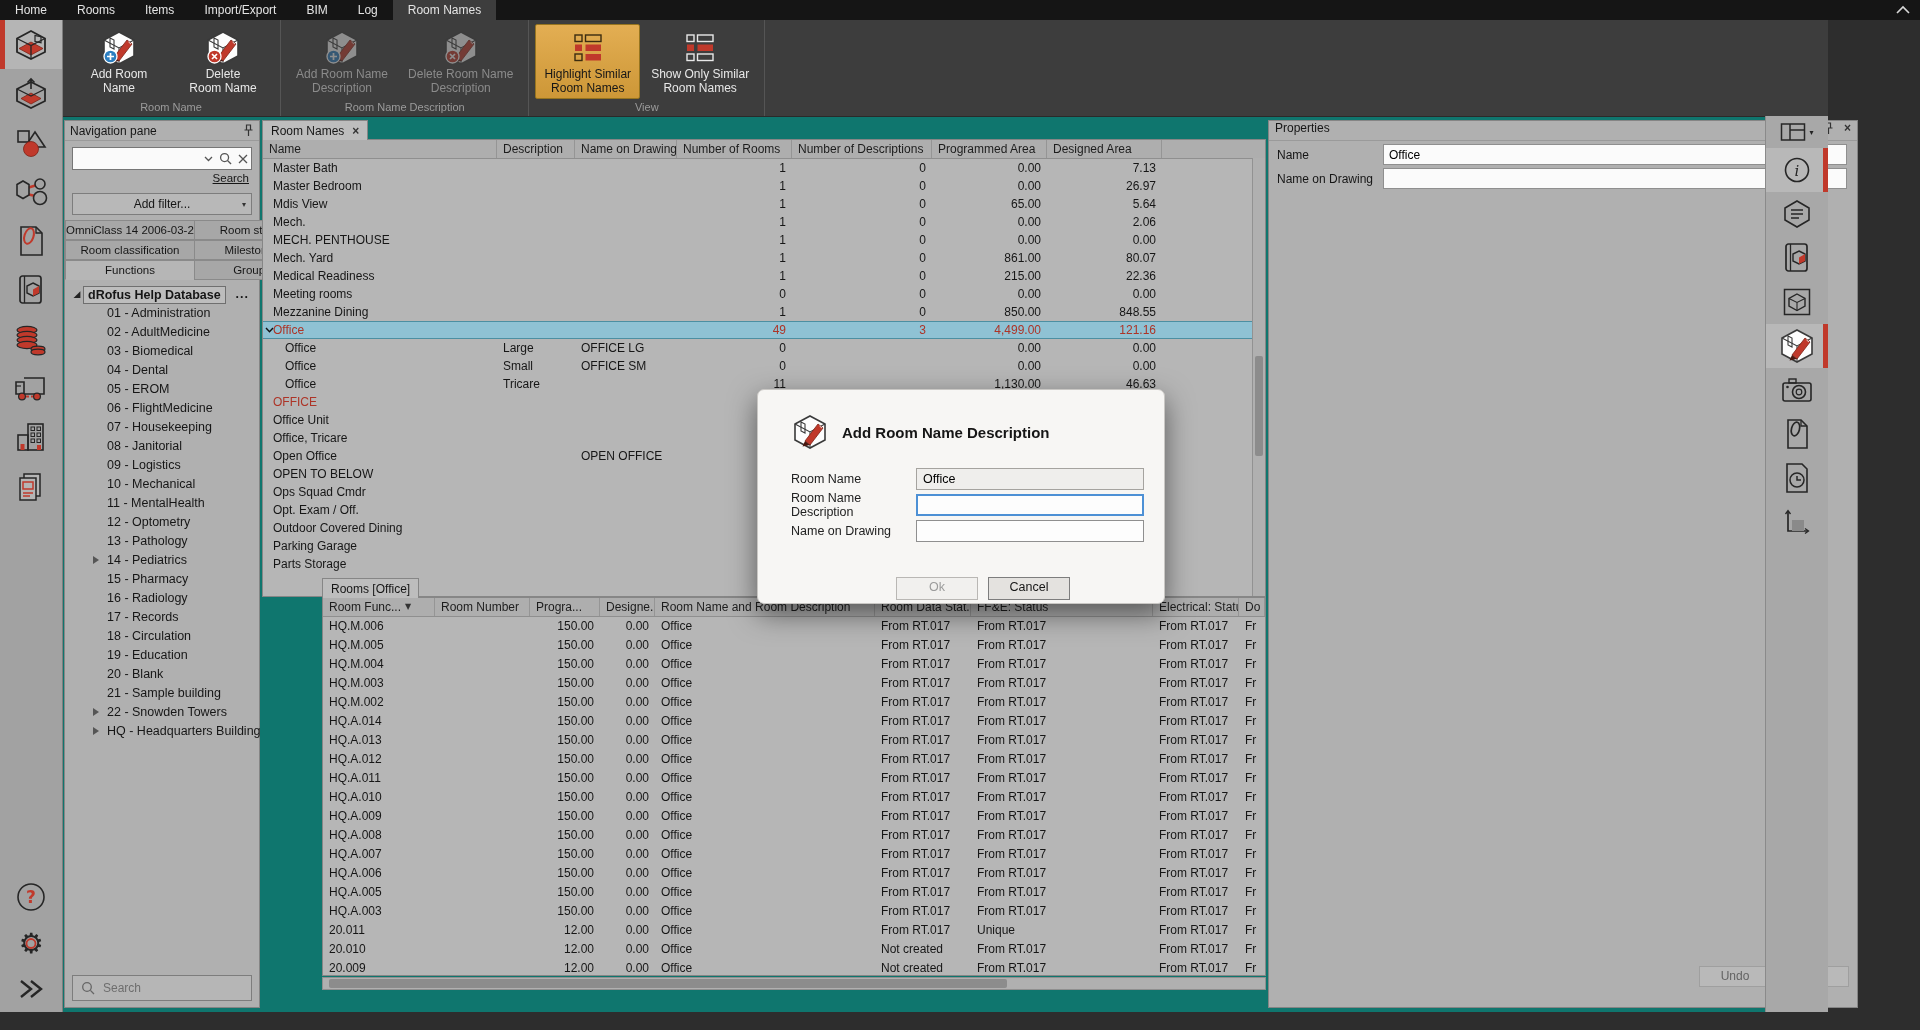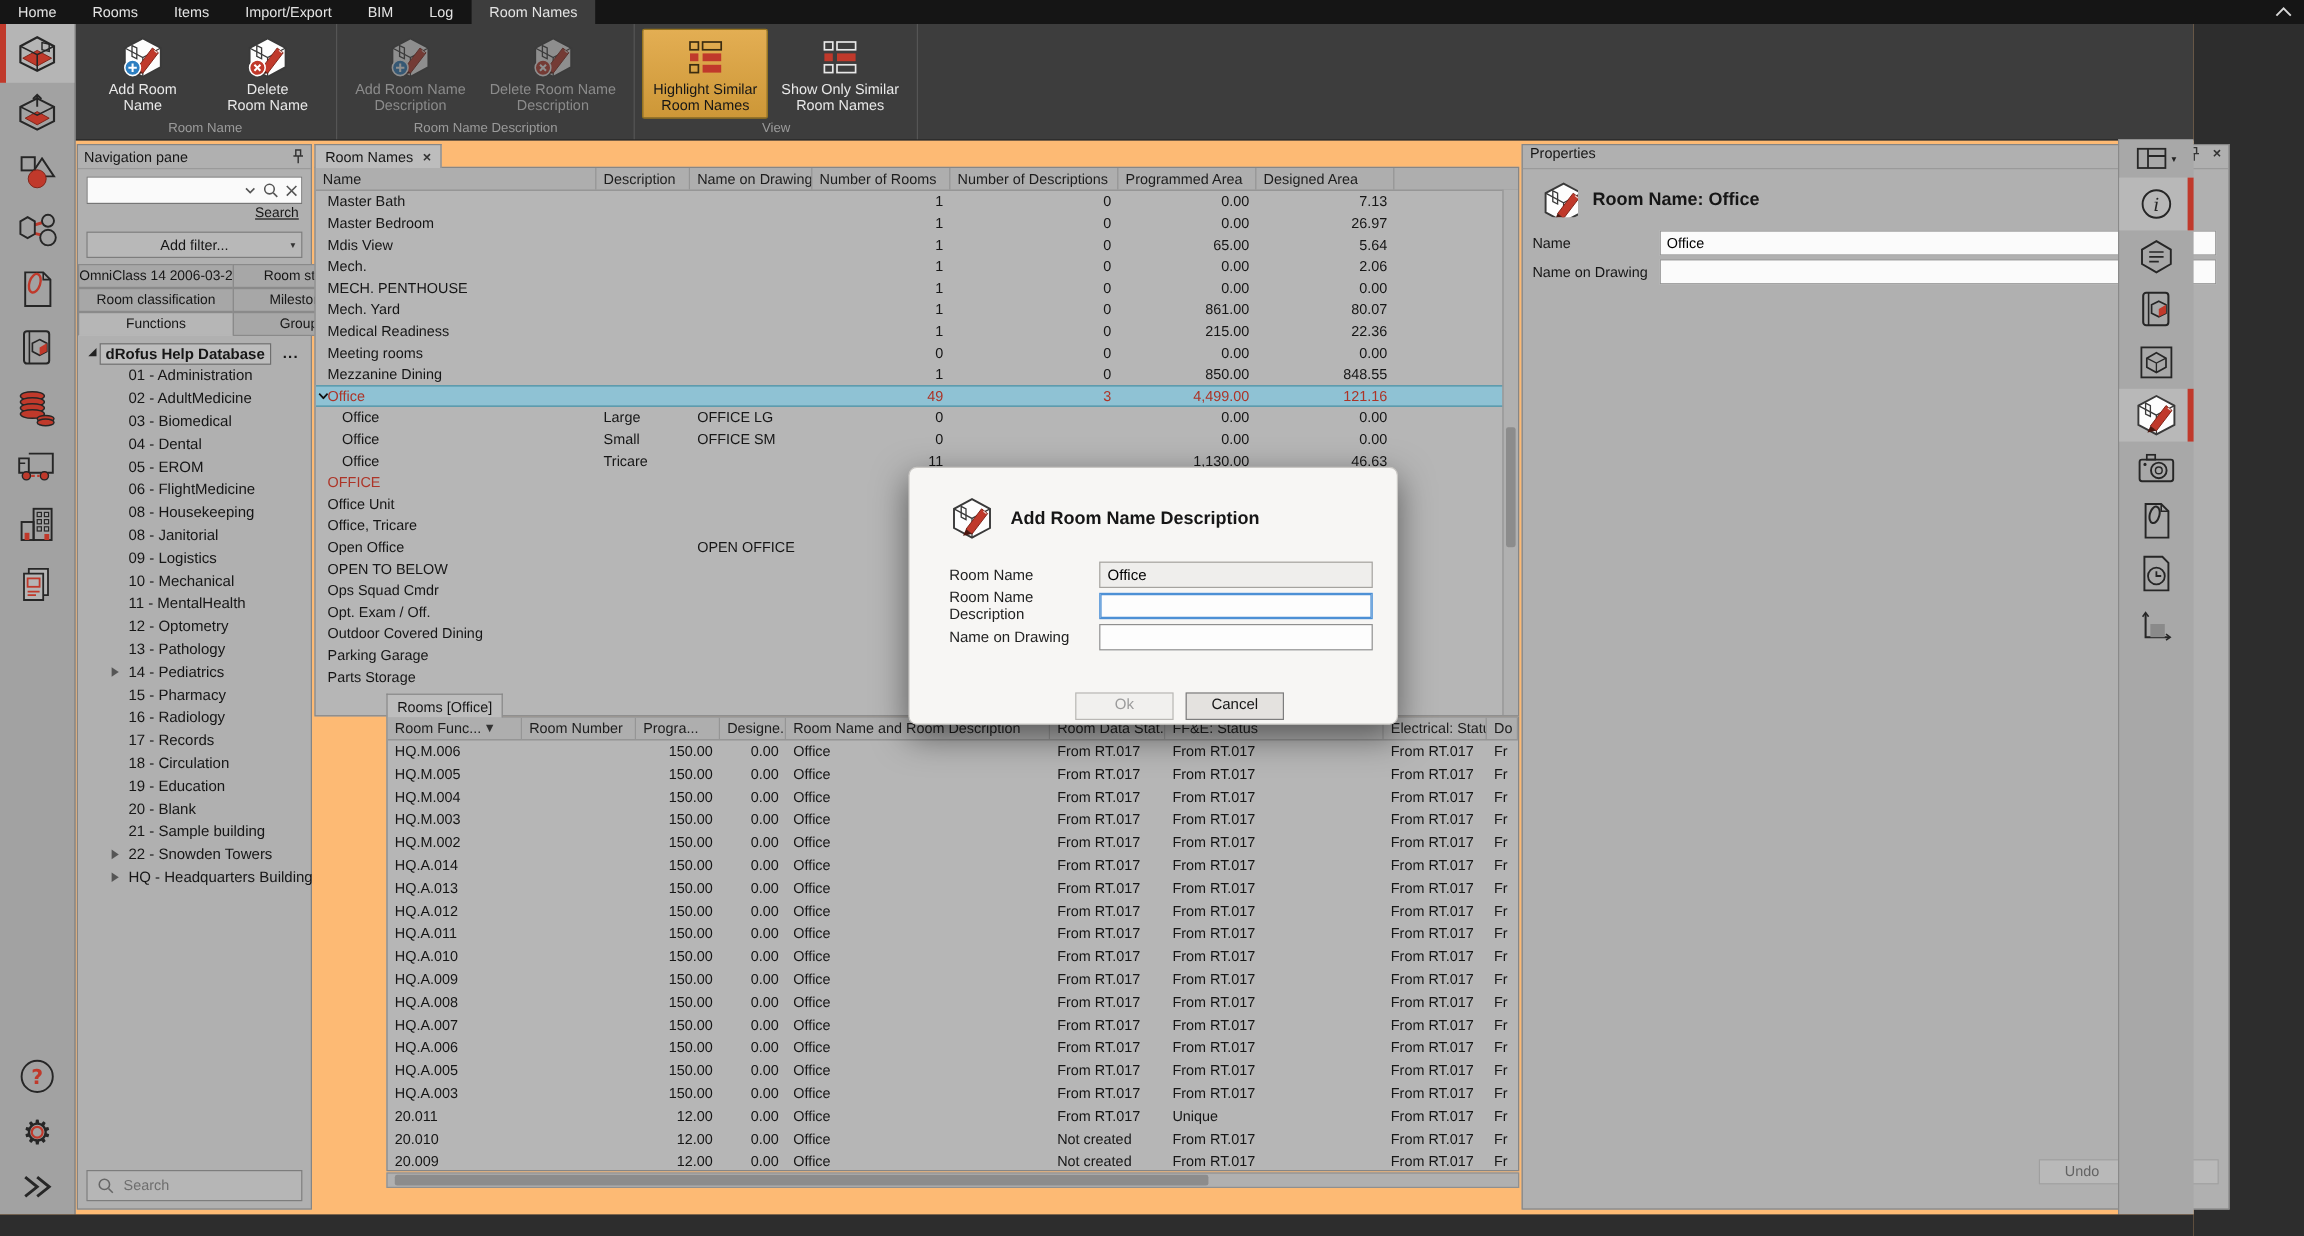--- a/index.html
+++ b/index.html
@@ -1,17 +1,17 @@
 <!DOCTYPE html>
 <html><head>
 <meta charset="utf-8">
 <style>
   html,body{margin:0;padding:0;background:#2d2d2d;}
   body{width:1920px;height:1030px;overflow:hidden;font-family:"Liberation Sans",sans-serif;-webkit-font-smoothing:antialiased;}
-  #app{position:relative;width:1828px;height:1030px;background:#fdba74;}
+  #app{position:relative;width:1828px;height:1030px;background:#0f766e;}
   .g{font-family:"DejaVu Sans",sans-serif;}
   svg{display:block;}
 
   
   #menubar{position:absolute;left:0;top:0;width:1920px;height:20px;background:#151515;display:flex;align-items:stretch;color:#e4e4e4;font-size:12px;z-index:5;}
   .menu-item{padding:0 15px;line-height:20px;cursor:default;}
   .menu-item.active{background:#3d3d3d;}
   #menubar .spacer{flex:1;}
   .menu-collapse{width:34px;display:flex;align-items:center;justify-content:center;}
 
@@ -427,21 +427,21 @@
           <span class="exp g">◢</span>
           <span class="rootbox">dRofus Help Database</span>
           <span class="more">...</span>
         </div>
         <div class="tree-item"><span>01 - Administration</span></div>
         <div class="tree-item"><span>02 - AdultMedicine</span></div>
         <div class="tree-item"><span>03 - Biomedical</span></div>
         <div class="tree-item"><span>04 - Dental</span></div>
         <div class="tree-item"><span>05 - EROM</span></div>
         <div class="tree-item"><span>06 - FlightMedicine</span></div>
-        <div class="tree-item"><span>08 - Housekeeping</span></div>
+        <div class="tree-item"><span>07 - Housekeeping</span></div>
         <div class="tree-item"><span>08 - Janitorial</span></div>
         <div class="tree-item"><span>09 - Logistics</span></div>
         <div class="tree-item"><span>10 - Mechanical</span></div>
         <div class="tree-item"><span>11 - MentalHealth</span></div>
         <div class="tree-item"><span>12 - Optometry</span></div>
         <div class="tree-item"><span>13 - Pathology</span></div>
         <div class="tree-item"><span class="exp"></span><span>14 - Pediatrics</span></div>
         <div class="tree-item"><span>15 - Pharmacy</span></div>
         <div class="tree-item"><span>16 - Radiology</span></div>
         <div class="tree-item"><span>17 - Records</span></div>
@@ -977,33 +977,20 @@
       <span class="t">Properties</span>
       <span class="ics">
         <span>
             <svg width="11" height="13" viewBox="0 0 11 13">
               <path d="M3.5,1 h4 v5 h-4 z M1.5,6 h8 M5.5,6 v6" stroke="#333" stroke-width="1.2" fill="none"></path>
             </svg>
           </span>
         <span style="font-weight:bold;">×</span>
       </span>
     </div>
-    <div class="pp-heading">
-      <span id="pp-hicon">
-          <svg width="30" height="30" viewBox="0 0 30 30">
-            <polygon points="18,2 33,10 33,26 18,34 3,26 3,10" fill="#fdfdfd" stroke="#3a3a3a" stroke-width="1.6"></polygon>
-  <path d="M3,10 L18,18 L33,10 M18,18 L18,34" stroke="#3a3a3a" stroke-width="1.1" fill="none"></path>
-  <polygon points="9,8 13,10 13,19 9,17" fill="none" stroke="#3a3a3a" stroke-width="1.1"></polygon>
-  <polygon points="13,27 26,10 31,14 18,31" fill="#c0392b" stroke="#7d2317" stroke-width="0.8"></polygon>
-  <polygon points="13,27 18,31 10.5,32.5" fill="#4a170f"></polygon>
-  <line x1="27.5" y1="12" x2="30" y2="14" stroke="#e8d9d6" stroke-width="1"></line>
-          </svg>
-        </span>
-      <span class="ht">Room Name: Office</span>
-    </div>
     <div id="pp-fields">
         <div class="pp-field">
           <span class="lbl">Name</span>
           <input value="Office" style="">
         </div>
         <div class="pp-field">
           <span class="lbl">Name on Drawing</span>
           <input style="">
         </div>
       </div>

